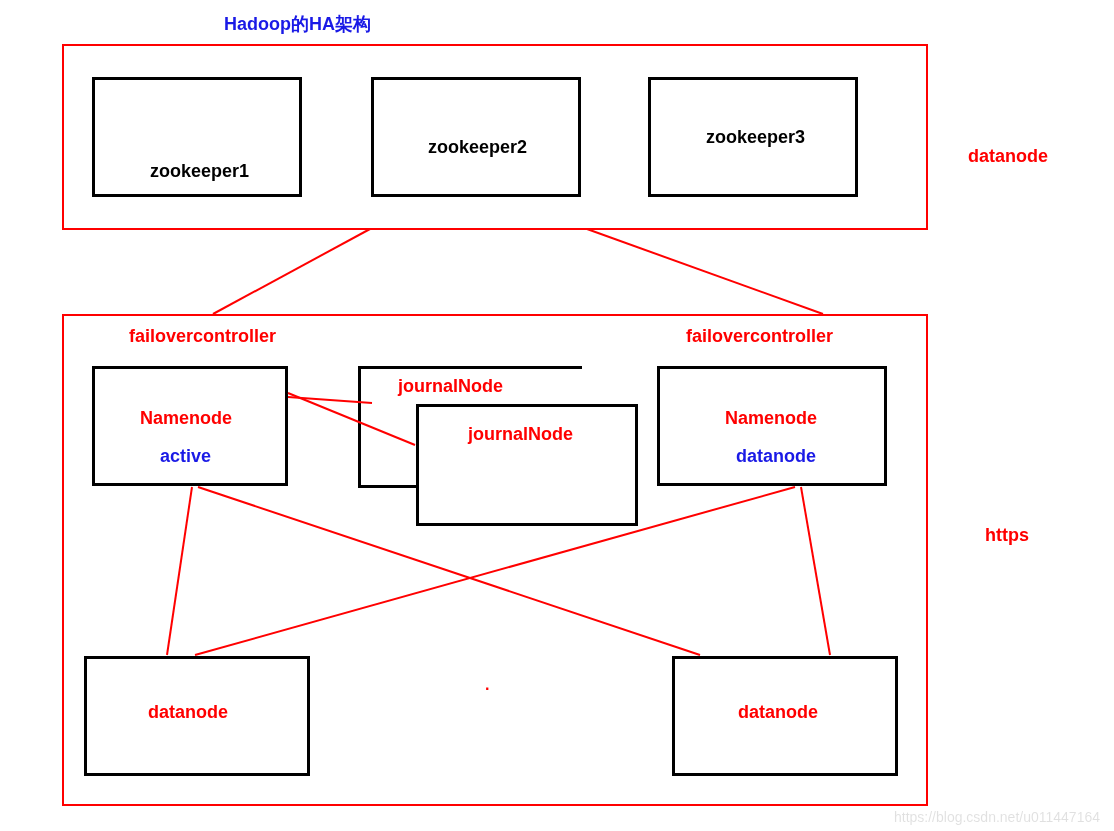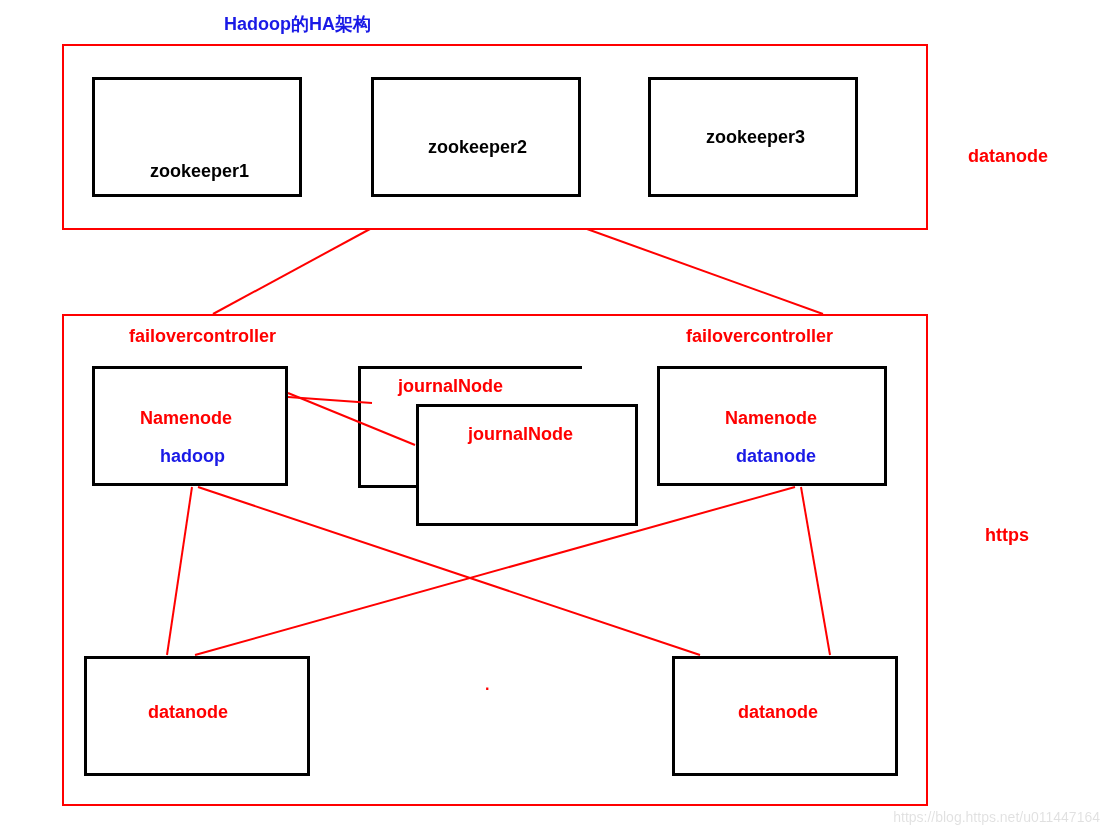--- a/index.html
+++ b/index.html
@@ -85,21 +85,21 @@
 
   <div class="box border-red" style="left:62px; top:314px; width:866px; height:492px; z-index:1;"></div>
 
   <div class="label red" style="left:985px; top:525px;">https</div>
 
   <div class="label red" style="left:129px; top:326px;">failovercontroller</div>
   <div class="label red" style="left:686px; top:326px;">failovercontroller</div>
 
   <div class="box thick-black" style="left:92px; top:366px; width:196px; height:120px; z-index:4;"></div>
   <div class="label red" style="left:140px; top:408px;">Namenode</div>
-  <div class="label blue" style="left:160px; top:446px;">hadoop</div>
+  <div class="label blue" style="left:160px; top:446px;">active</div>
 
   <div class="box thick-black" style="left:657px; top:366px; width:230px; height:120px; z-index:4;"></div>
   <div class="label red" style="left:725px; top:408px;">Namenode</div>
   <div class="label blue" style="left:736px; top:446px;">datanode</div>
 
   <div style="position:absolute; left:358px; top:366px; width:222px; height:122px;
               border-top:3px solid #000; border-left:3px solid #000; border-bottom:3px solid #000;
               box-sizing:border-box; z-index:3; background:transparent;"></div>
   <div style="position:absolute; left:568px; top:366px; width:14px; height:3px; background:#000; z-index:3;"></div>
   <div class="label red" style="left:398px; top:376px; z-index:6;">journalNode</div>
@@ -108,15 +108,15 @@
   <div class="label red" style="left:468px; top:424px; z-index:7;">journalNode</div>
 
   <div class="box thick-black" style="left:84px; top:656px; width:226px; height:120px; z-index:6;"></div>
   <div class="label red" style="left:148px; top:702px;">datanode</div>
 
   <div class="box thick-black" style="left:672px; top:656px; width:226px; height:120px; z-index:6;"></div>
   <div class="label red" style="left:738px; top:702px;">datanode</div>
 
   <div class="label red" style="left:485px; top:680px; font-size:16px;">·</div>
 
-  <div class="watermark" style="right:14px; bottom:6px;">https://blog.https.net/u011447164</div>
+  <div class="watermark" style="right:14px; bottom:6px;">https://blog.csdn.net/u011447164</div>
 
 </div>
 
 </body></html>

